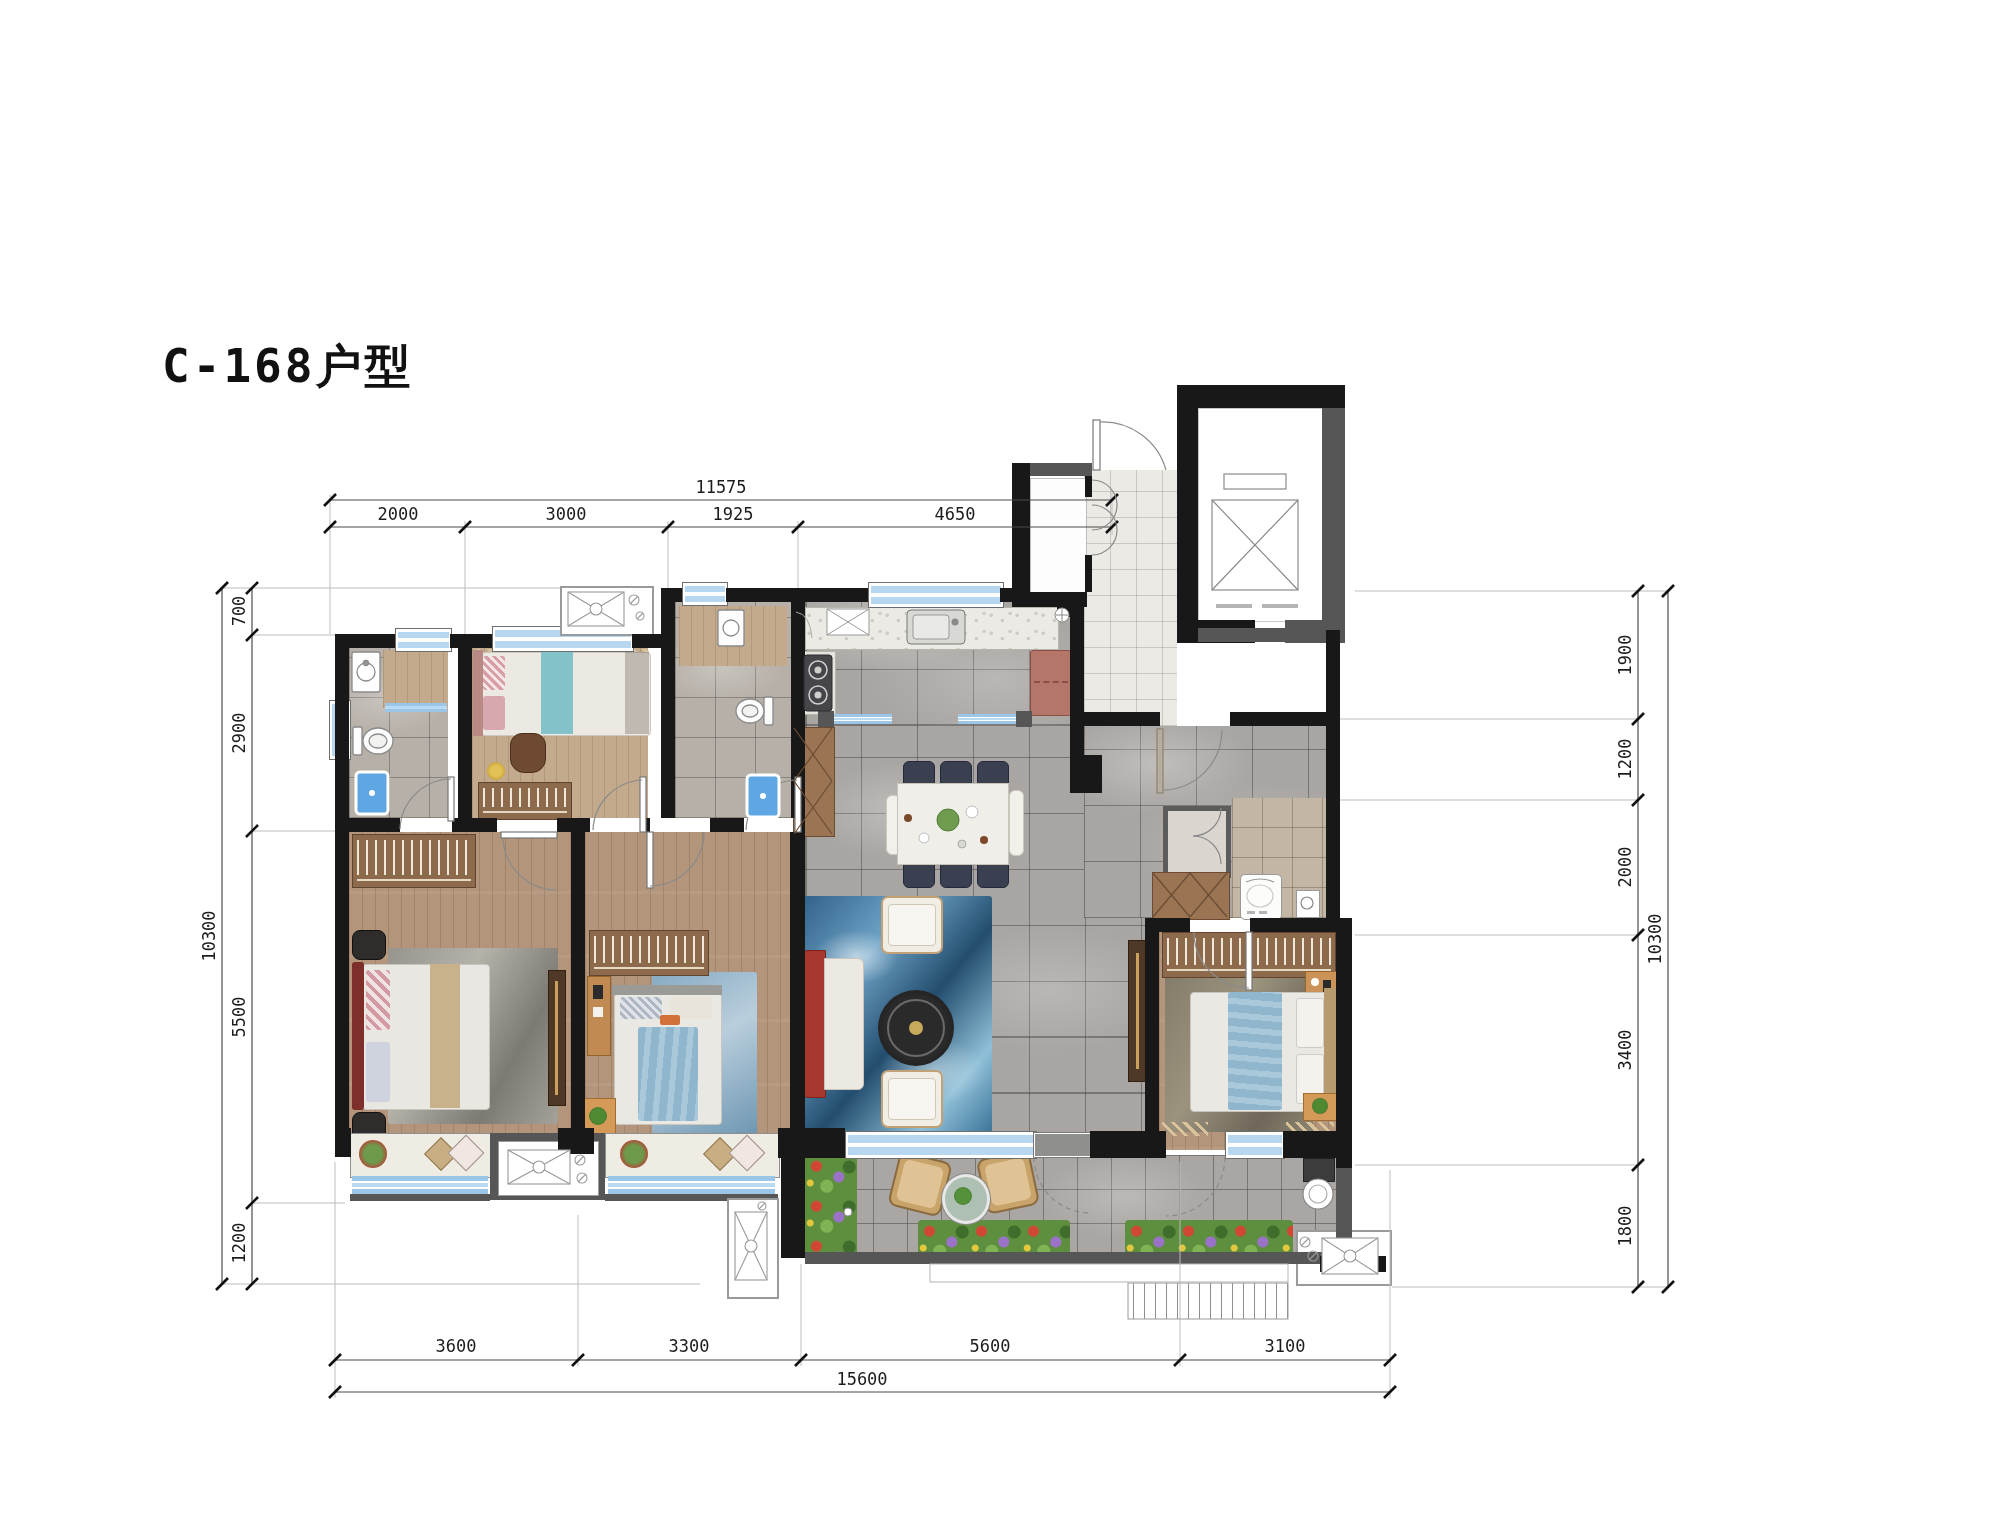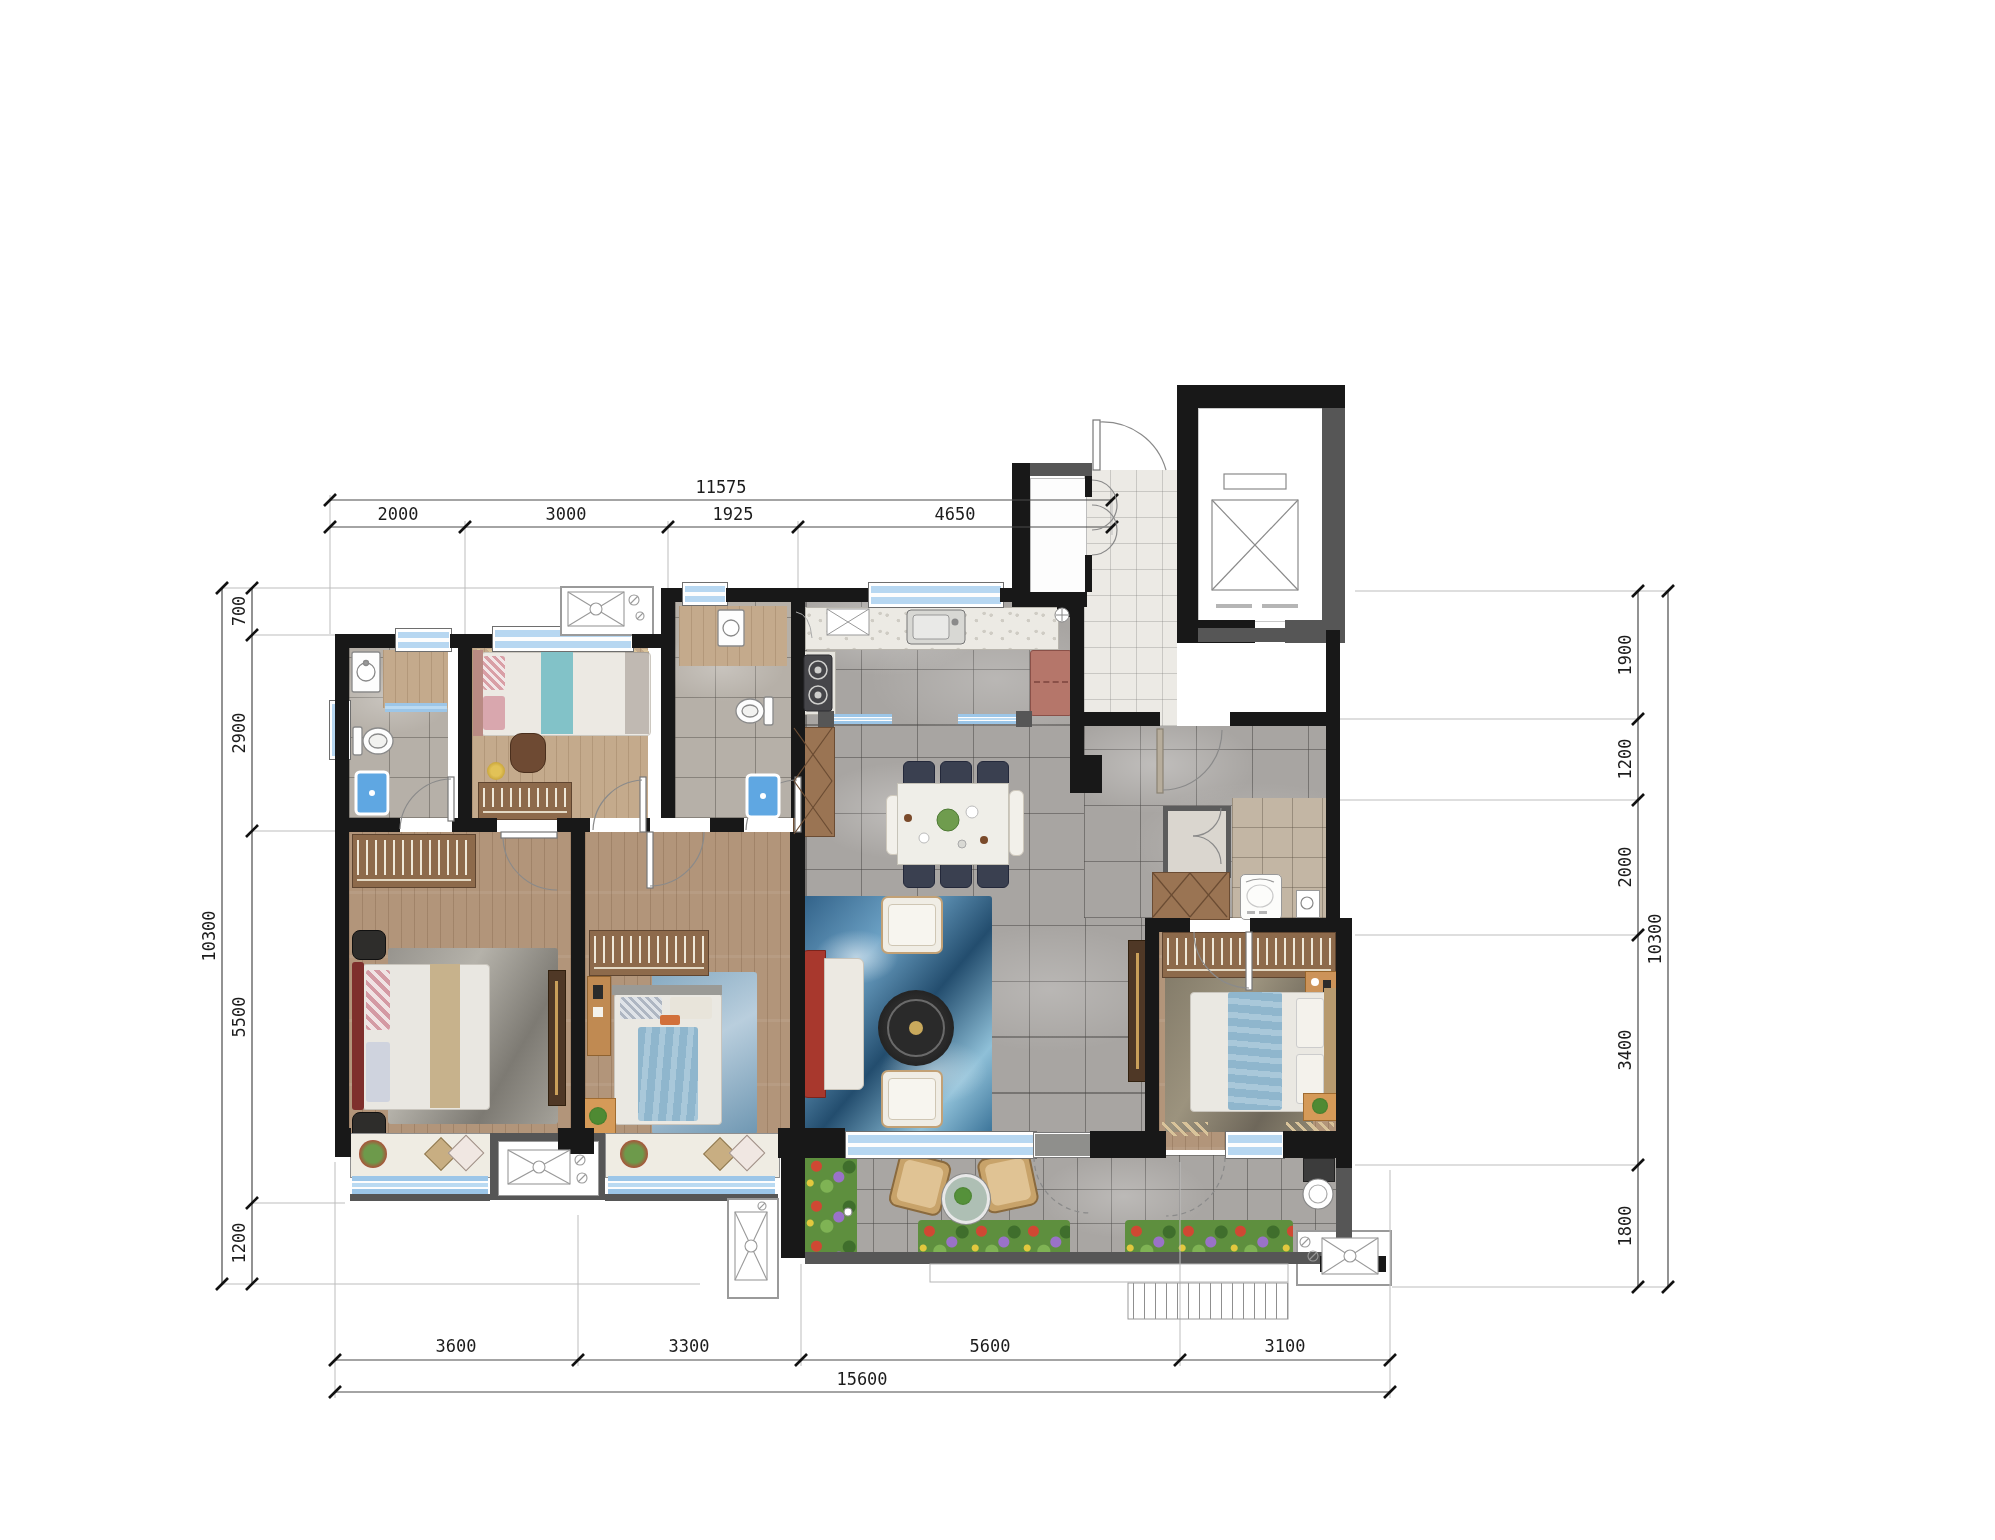--- a/index.html
+++ b/index.html
@@ -62,20 +62,21 @@
   .rug-gray{background:linear-gradient(120deg,#97948e 0%,#b5b2aa 35%,#7d7a73 70%,#a5a29a 100%);border-radius:3px}
   .rug-olive{background:linear-gradient(120deg,#837b69 0%,#9c937e 40%,#6e675a 75%,#8d8571 100%);border-radius:3px}
   .rug-bblue{background:linear-gradient(150deg,#86aac2 0%,#b9cedd 45%,#6f97b2 100%);border-radius:3px}
   svg{position:absolute;left:0;top:0;pointer-events:none}
   svg text{font-family:"DejaVu Sans Mono","Liberation Mono",monospace;font-size:17px;fill:#1c1c1c}
 </style>
 </head>
 <body>
 
 <div id="canvas">
+  <div class="title">C-168户型</div>
 
   <i class="f-hall" style="left:1084px;top:470px;width:93px;height:256px"></i>
   <i class="f-white" style="left:1030px;top:478px;width:55px;height:114px"></i>
   <i class="f-tile" style="left:805px;top:602px;width:265px;height:124px"></i>
   <i class="f-tile" style="left:805px;top:726px;width:340px;height:424px"></i>
   <i class="f-tile" style="left:1084px;top:726px;width:242px;height:192px"></i>
   <i class="f-beige" style="left:1232px;top:798px;width:94px;height:120px"></i>
   <i class="f-bath" style="left:349px;top:648px;width:99px;height:170px"></i>
   <i class="f-wood2" style="left:383px;top:650px;width:65px;height:58px"></i>
   <i class="glass" style="left:385px;top:703px;width:62px;height:9px"></i>

